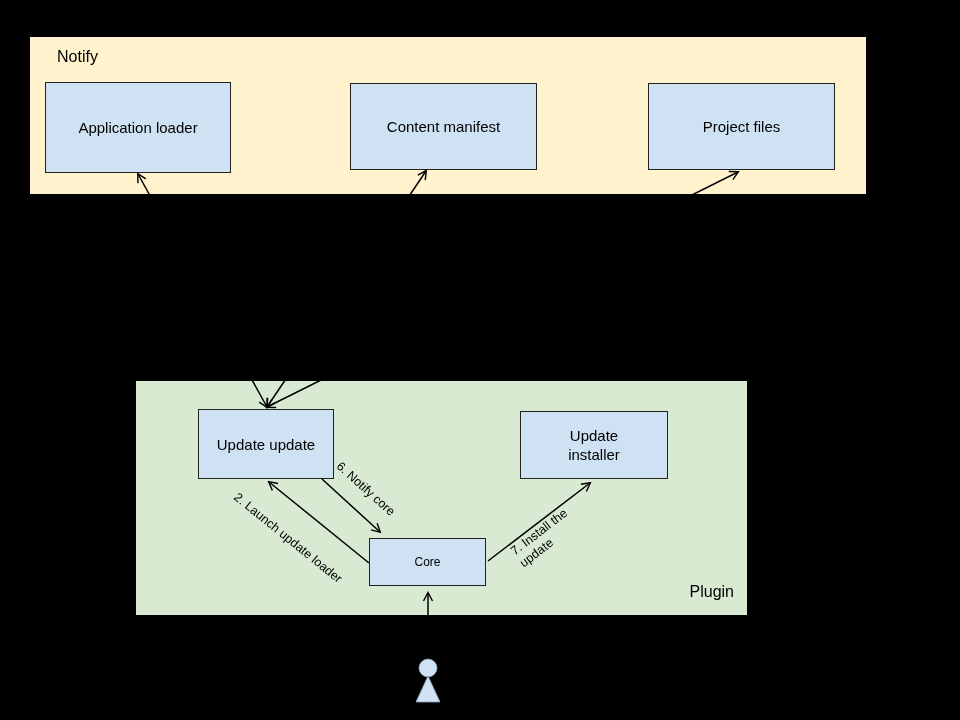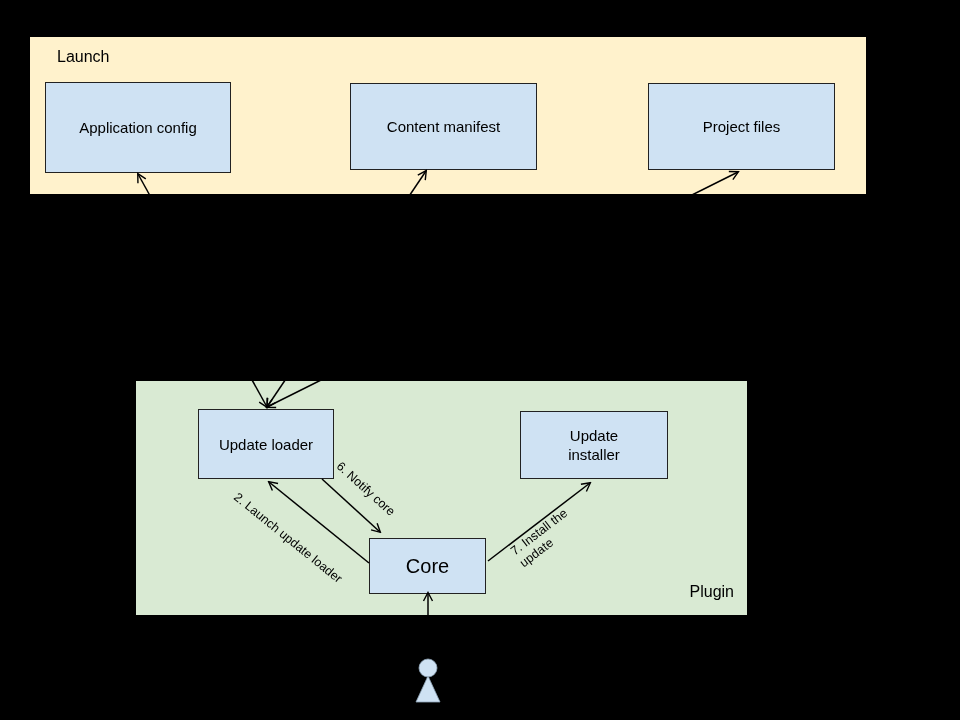--- a/index.html
+++ b/index.html
@@ -30,50 +30,50 @@
     background: #cfe2f3; border: 1.5px solid #222;
     display: flex; align-items: center; justify-content: center;
     text-align: center; font-size: 15px; line-height: 19px;
     white-space: pre-line;
   }
   .node-application-config { left: 45px;  top: 82px;  width: 186px; height: 91px; }
   .node-content-manifest   { left: 334px; top: 83px;  width: 187px; height: 87px; margin-left: 16px; }
   .node-project-files      { left: 648px; top: 83px;  width: 187px; height: 87px; }
   .node-update-loader      { left: 198px; top: 409px; width: 136px; height: 70px; }
   .node-update-installer   { left: 520px; top: 411px; width: 148px; height: 68px; }
-  .node-core               { left: 369px; top: 538px; width: 117px; height: 56px; font-size: 20px; }
+  .node-core               { left: 369px; top: 538px; width: 117px; height: 48px; font-size: 12px; }
   svg.connectors {
     position: absolute; left: 0; top: 0; width: 960px; height: 720px;
     pointer-events: none;
   }
   .edge-label {
     position: absolute; font-size: 12.5px; line-height: 15px;
     color: #000; white-space: pre-line; transform-origin: 0 0;
   }
   .edge-label.launch  { left: 240px; top: 490px; transform: rotate(39deg); }
   .edge-label.notify  { left: 343px; top: 459px; transform: rotate(42deg); }
   .edge-label.install { left: 508px; top: 547px; transform: rotate(-37.5deg); }
 </style>
 </head>
 <body>
 
 <div id="canvas">
 
   <div class="region region-server">
-    <div class="region-label server-label">Launch</div>
+    <div class="region-label server-label">Notify</div>
   </div>
 
   <div class="region region-plugin">
     <div class="region-label plugin-label">Plugin</div>
   </div>
 
-  <div class="node node-application-config">Application config</div>
+  <div class="node node-application-config">Application loader</div>
   <div class="node node-content-manifest">Content manifest</div>
   <div class="node node-project-files">Project files</div>
-  <div class="node node-update-loader">Update loader</div>
+  <div class="node node-update-loader">Update update</div>
   <div class="node node-update-installer">Update
 installer</div>
   <div class="node node-core">Core</div>
 
   <svg class="connectors" viewBox="0 0 960 720" xmlns="http://www.w3.org/2000/svg">
     <defs>
       <marker id="arrowEnd" viewBox="0 0 12 12" refX="10" refY="6" markerWidth="12" markerHeight="12" markerUnits="userSpaceOnUse" orient="auto">
         <path d="M2,1.5 L10.5,6 L2,10.5" fill="none" stroke="#000" stroke-width="1.4"></path>
       </marker>
       <marker id="arrowStart" viewBox="0 0 12 12" refX="10" refY="6" markerWidth="12" markerHeight="12" markerUnits="userSpaceOnUse" orient="auto-start-reverse">

